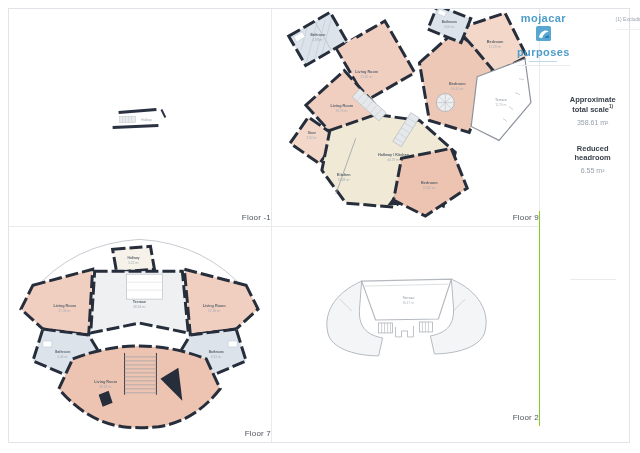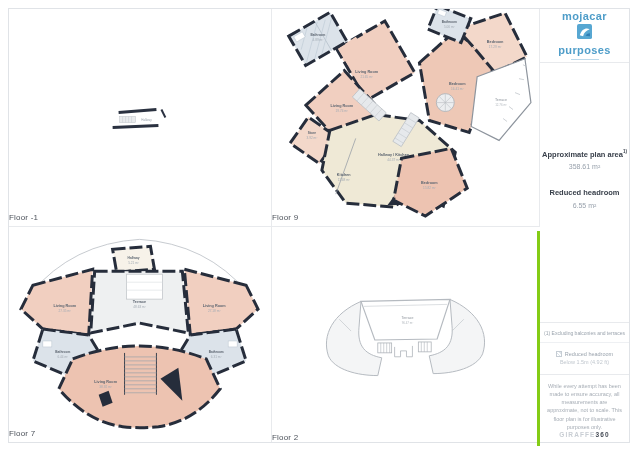--- a/index.html
+++ b/index.html
@@ -4,23 +4,23 @@
 <style>
   html,body{margin:0;padding:0;background:#ffffff;}
   .page{position:relative;width:640px;height:453px;background:#ffffff;overflow:hidden;
         font-family:"Liberation Sans",sans-serif;}
   .frame{position:absolute;left:8px;top:8px;width:622px;height:435px;
          border:1px solid #e0e3e7;box-sizing:border-box;}
   .cell{position:absolute;box-sizing:border-box;}
   .q1{left:0;top:0;width:263px;height:218px;border-right:1px solid #e8eaed;border-bottom:1px solid #e8eaed;}
   .q2{left:263px;top:0;width:268px;height:218px;border-right:1px solid #e8eaed;border-bottom:1px solid #e8eaed;}
   .q3{left:0;top:218px;width:263px;height:215px;border-right:1px solid #e8eaed;}
-  .q4{left:263px;top:222px;width:268px;height:215px;border-right:3px solid #84cc16;text-decoration:underline;}
-  .sidebar{left:531px;top:0;width:89px;height:433px;display:flex;flex-direction:column;}
-  .floorlabel{position:absolute;left:0;bottom:4px;width:100%;text-align:left;
+  .q4{left:263px;top:202px;width:268px;height:215px;border-right:1px solid #84cc16;text-decoration:underline;}
+  .sidebar{left:508px;top:0;width:89px;height:433px;display:flex;flex-direction:row;}
+  .floorlabel{position:absolute;left:0;bottom:4px;width:100%;text-align:right;
               font-size:8px;color:#4c525b;letter-spacing:.2px;}
   .plansvg{position:absolute;left:0;top:0;width:100%;height:100%;}
 
   
   .sb-logo{height:57px;border-bottom:1px solid #e8eaed;display:flex;flex-direction:column;
            align-items:center;justify-content:center;box-sizing:border-box;}
   .sb-main{height:271px;border-bottom:1px solid #e8eaed;box-sizing:border-box;
            text-align:center;padding-top:86px;}
   .sb-foot{height:21px;border-bottom:1px solid #eef0f3;box-sizing:border-box;
            display:flex;align-items:center;justify-content:center;}
@@ -273,21 +273,21 @@
           <path d="M3,12 C5,5 10,3.5 13.5,5.5 C9.5,7 7.5,9 6.5,13 Z" fill="#ffffff"></path>
           <path d="M9,12.5 C10.5,10.5 12,9.8 13.8,9.8 L13.8,13 Z" fill="#2e7eb5"></path>
         </svg>
       </div>
       <div class="brandword">purposes</div>
       <div class="tagline"></div>
     </div>
 
     <div class="sb-main">
       <div class="area-label">
-        <span>Approximate plan area</span><sup>1)</sup>
+        <span>Approximate total scale</span><sup>1)</sup>
       </div>
       <div class="area-value">358.61 m²</div>
       <div class="gap"></div>
       <div class="area-label">Reduced headroom</div>
       <div class="area-value">6.55 m²</div>
     </div>
 
     <div class="sb-foot">
       <span class="footnote">(1) Excluding balconies and terraces</span>
     </div>

